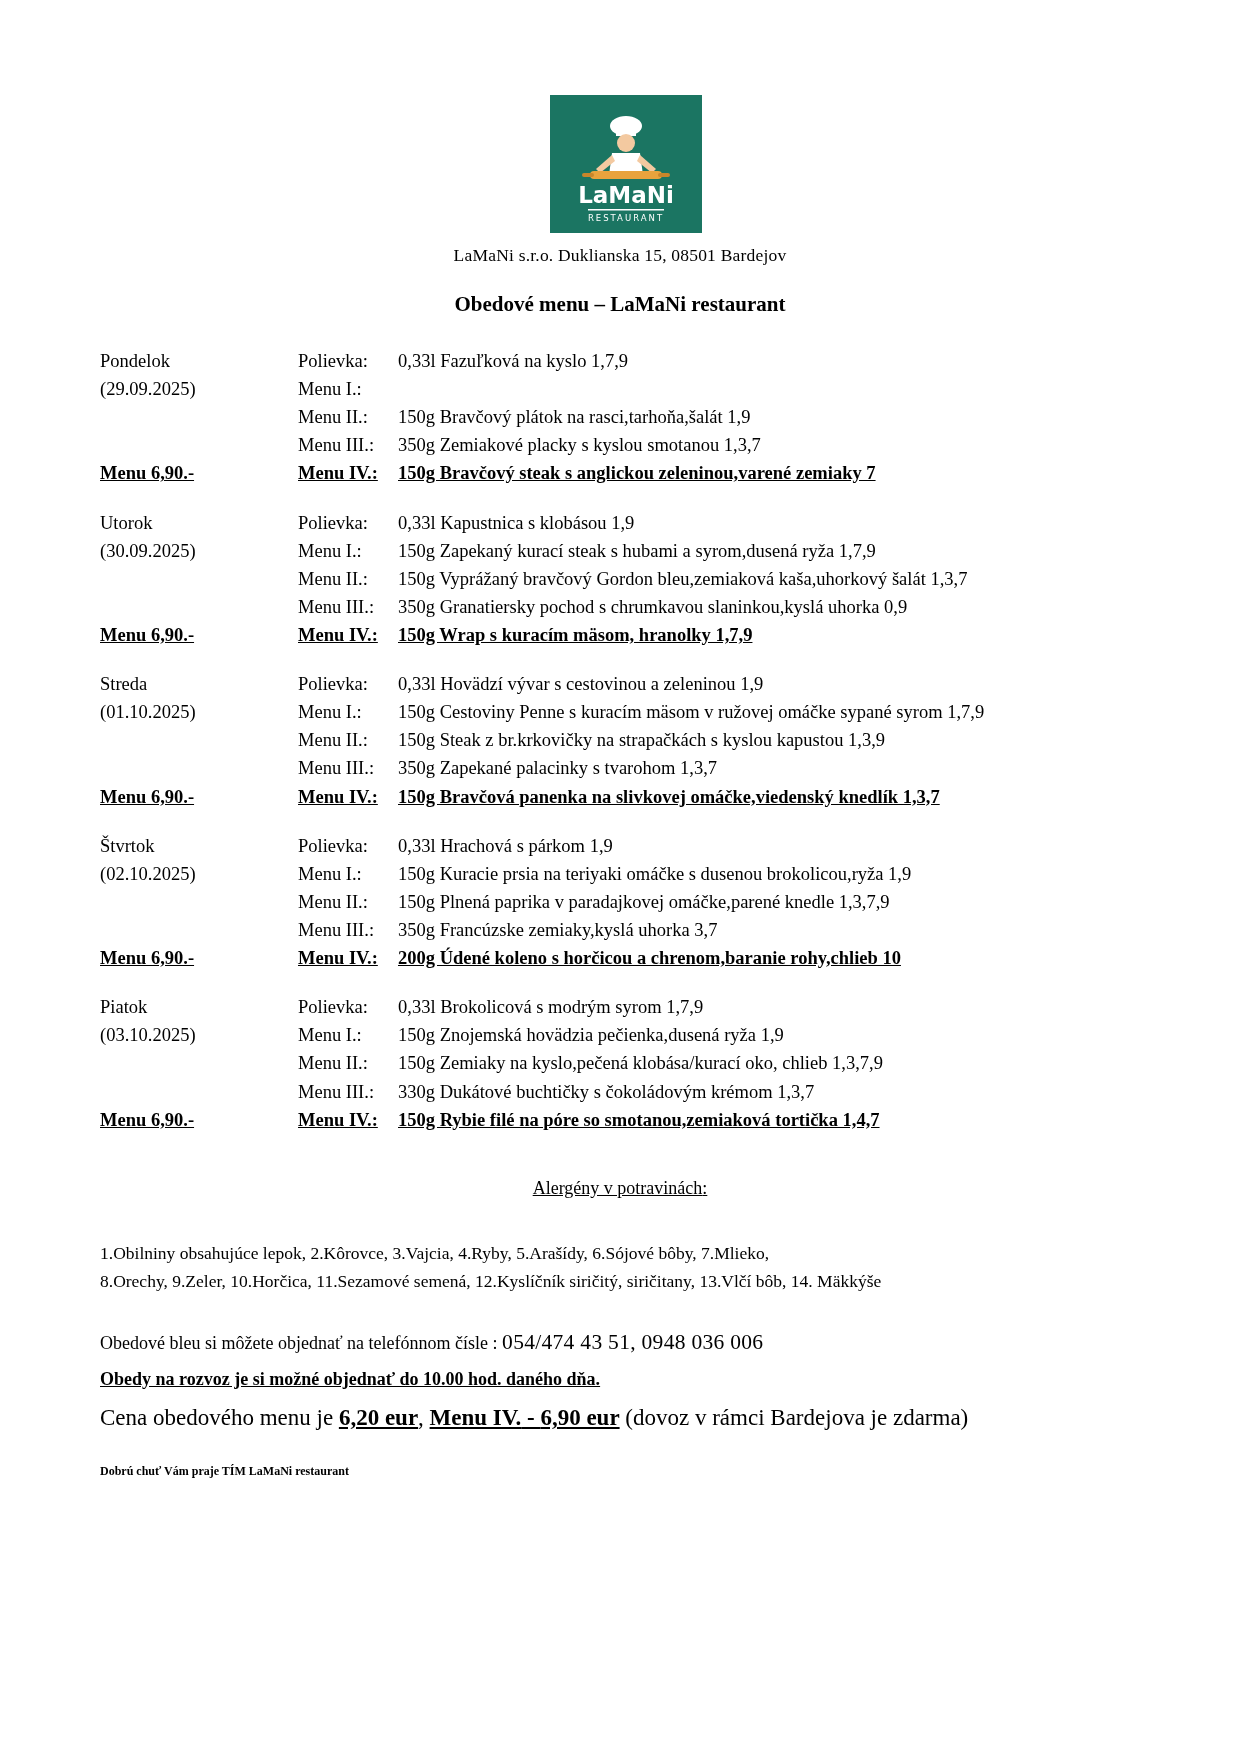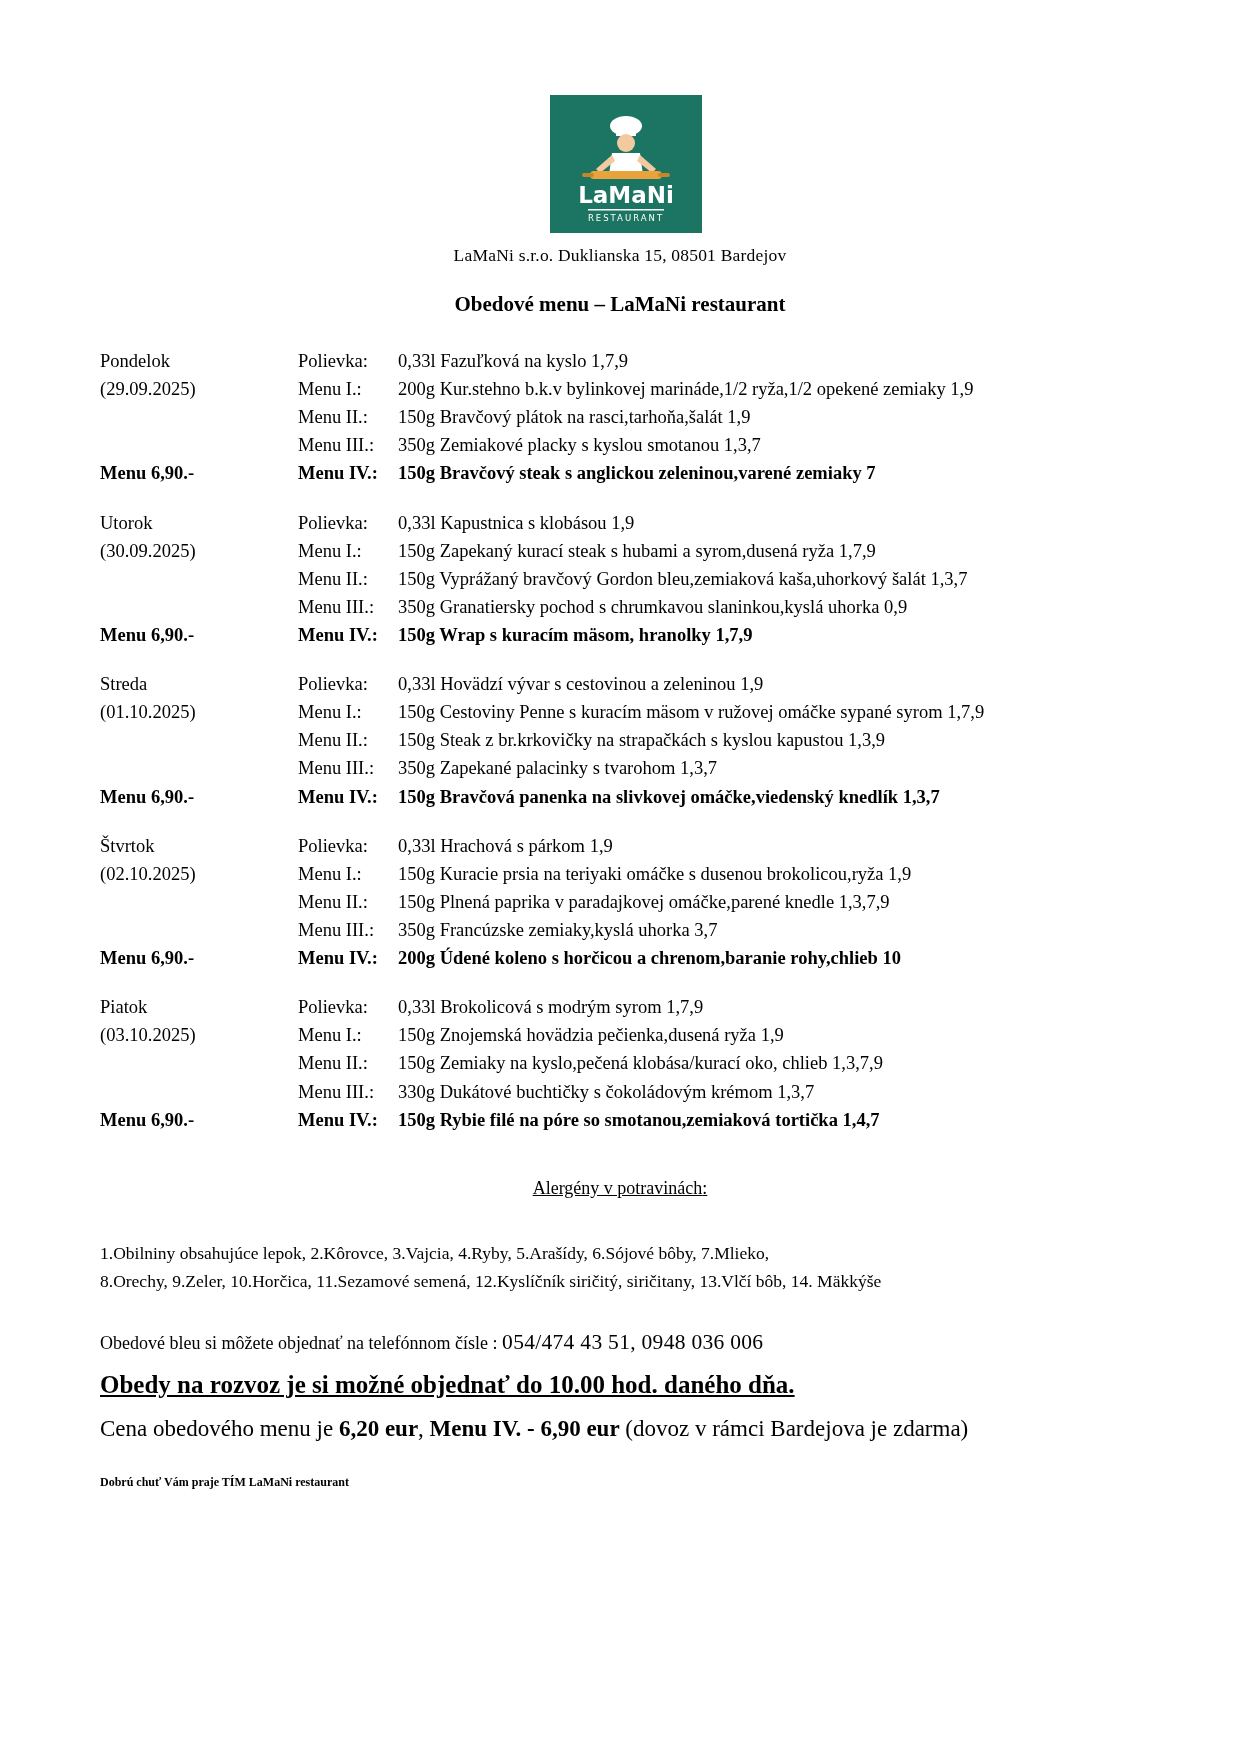--- a/index.html
+++ b/index.html
@@ -66,21 +66,21 @@
     width: 198px;
     flex: 0 0 198px;
   }
   .col-label {
     width: 100px;
     flex: 0 0 100px;
   }
   .col-text {
     flex: 1 1 auto;
   }
-  .bold { font-weight: bold; }
+  .bold { font-weight: bold; text-decoration: underline; }
 
   
   .allerg-title {
     text-align: center;
     margin-top: 44px;
     font-size: 18px;
   }
   .allerg-title span {
     text-decoration: underline;
   }
@@ -95,21 +95,21 @@
     margin-top: 30px;
     font-size: 18px;
     line-height: 1.62;
   }
   .phone-line .phone {
     font-size: 21.5px;
     letter-spacing: 0.3px;
   }
   .delivery-line {
     font-weight: bold;
-    font-size: 25px;
+    font-size: 18px;
     text-decoration: underline;
     margin-top: 5px;
     margin-bottom: 5px;
   }
   .price-line { font-size: 23px; }
   .closing {
     margin-top: 26px;
     font-weight: bold;
     font-size: 12px;
   }
@@ -151,21 +151,20 @@
 
   <div class="day-block">
     <div class="row">
       <div class="col-day">Pondelok</div>
       <div class="col-label">Polievka:</div>
       <div class="col-text">0,33l Fazuľková na kyslo 1,7,9</div>
     </div>
     <div class="row">
       <div class="col-day">(29.09.2025)</div>
       <div class="col-label">Menu I.:</div>
-      <div class="col-text">200g Kur.stehno b.k.v bylinkovej marináde,1/2 ryža,1/2 opekené zemiaky 1,9</div>
     </div>
     <div class="row">
       <div class="col-day"></div>
       <div class="col-label">Menu II.:</div>
       <div class="col-text">150g Bravčový plátok na rasci,tarhoňa,šalát 1,9</div>
     </div>
     <div class="row">
       <div class="col-day"></div>
       <div class="col-label">Menu III.:</div>
       <div class="col-text">350g Zemiakové placky s kyslou smotanou 1,3,7</div>

